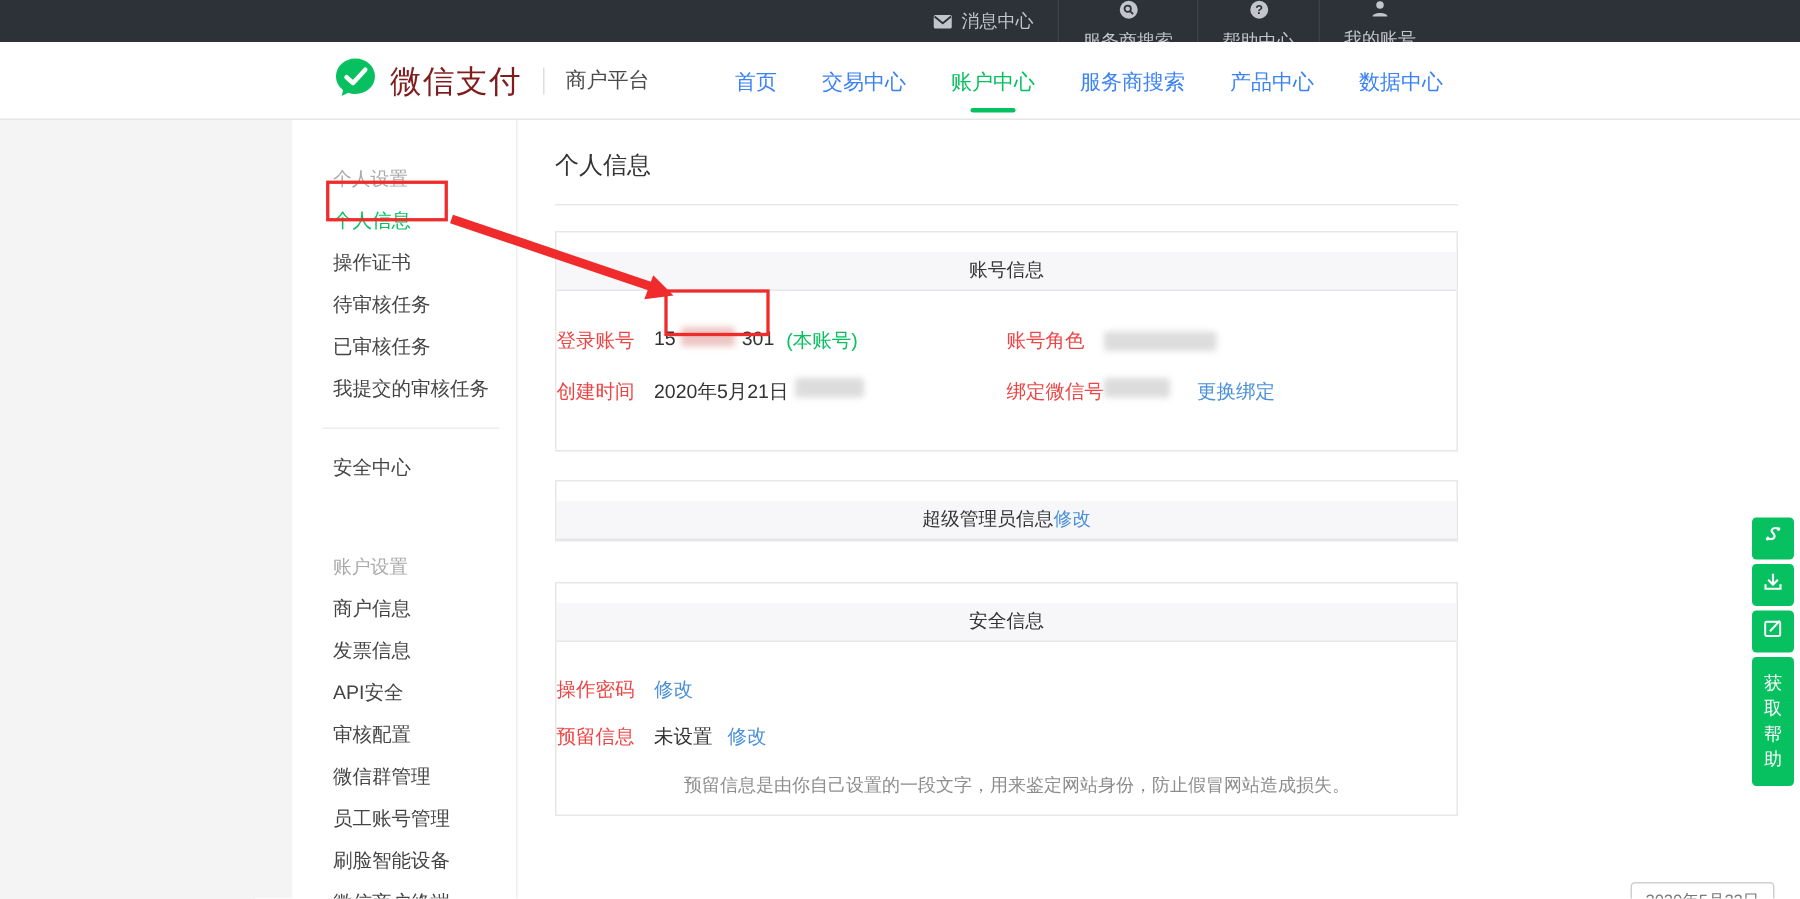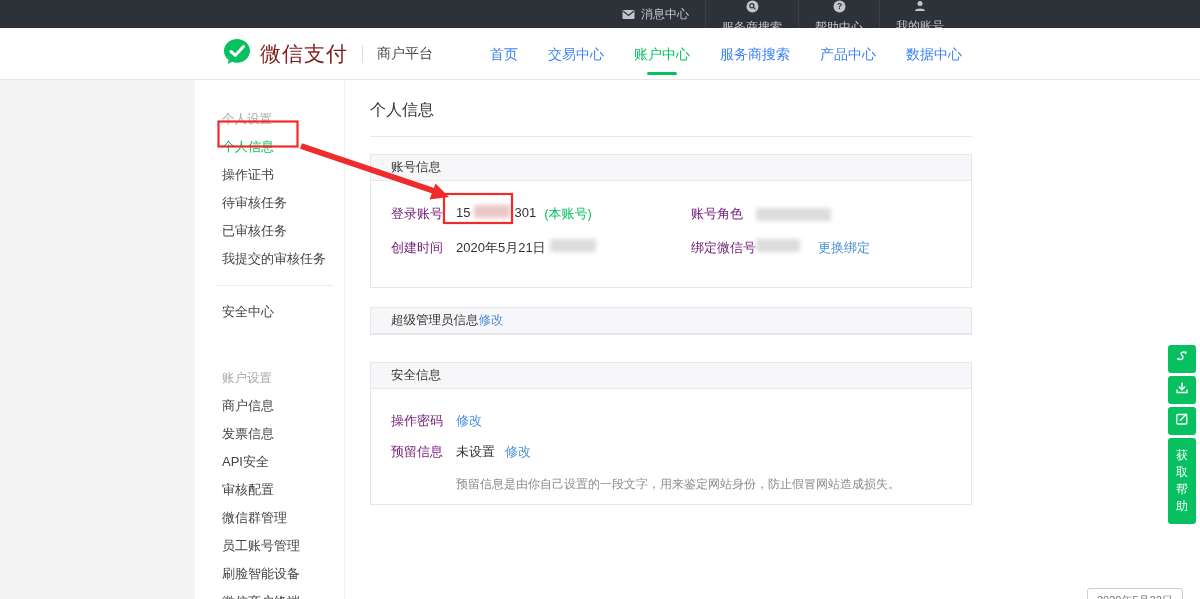--- a/index.html
+++ b/index.html
@@ -43,25 +43,25 @@
 
   
   .main { position:absolute; left:370px; top:80px; width:602px; }
   .page-title { font-size:16px; font-weight:400; color:#333; padding:20px 0 15px 0;
     border-bottom:1px solid #e8e8e8; }
   .section-box { border:1px solid #e7e7eb; background:#fff; }
   .box1 { margin-top:17px; }
   .box2 { margin-top:19px; }
   .box3 { margin-top:27px; }
   .section-head { height:26px; line-height:25px; background:#f7f7f9; border-bottom:1px solid #e7e7eb;
-    font-size:12.5px; color:#333; padding:0 20px; display:flex; justify-content:flex-start; align-items:center; }
+    font-size:12.5px; color:#333; padding:0 20px; display:flex; justify-content:center; align-items:center;margin-top:13px; }
   .section-body { padding:16px 0 22px 0; }
   .info-row { display:flex; height:34px; align-items:center; }
   .col { display:flex; align-items:center; width:50%; }
-  .col-label { width:65px; margin-left:20px; font-size:13px; color:#701a75; flex-shrink:0; }
+  .col-label { width:65px; font-size:13px; color:#ef4444; flex-shrink:0; }
   .col-value { font-size:13px; color:#333; display:flex; gap:4px; }
   .green-note { color:#07c160; font-size:13px; margin-left:4px; }
   .link { color:#4a90d9; font-size:13px; cursor:pointer; text-decoration:none; }
   .blur { display:inline-block; height:13px; background:#dcdcdc; filter:blur(2px);
     border-radius:2px; vertical-align:-2px; }
   .blur.pink { background:#ecc6c4; }
   .desc-block { margin:8px 0 0 85px; font-size:12px; color:#8c8c8c; line-height:19px; }
   .sec-body { padding:18px 0 26px 0; }
   .sec3-body { padding:16px 0 10px 0; }
   .sec3-row { display:flex; align-items:center; height:31px; }

